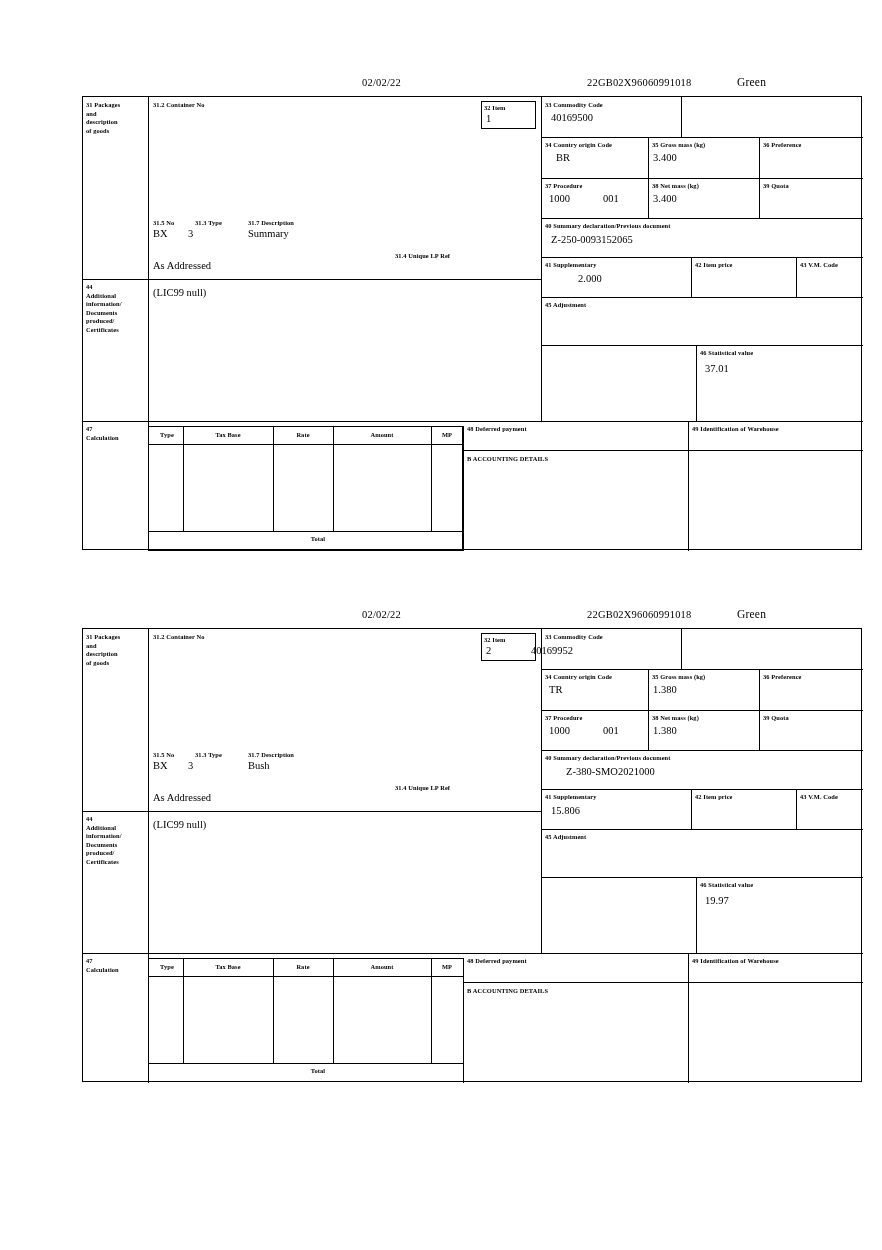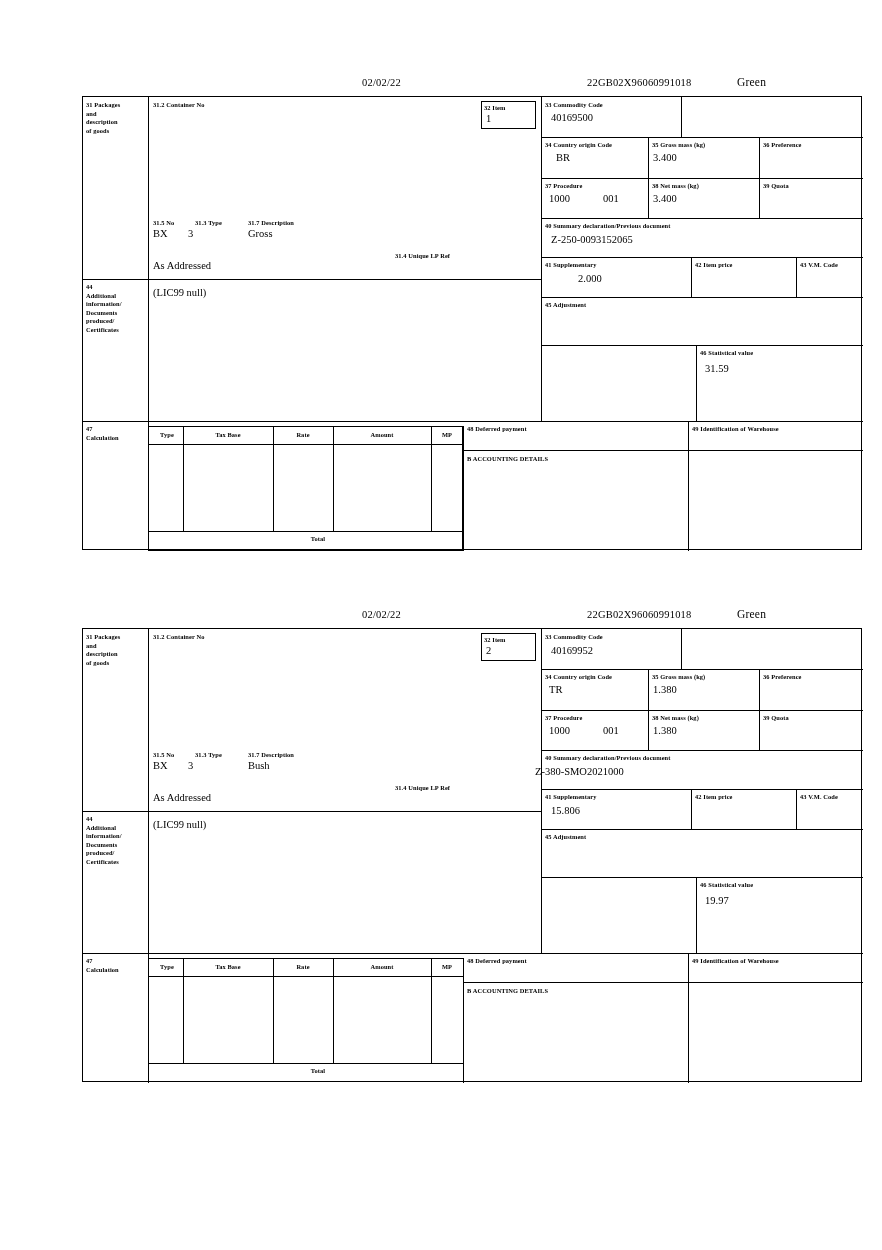--- a/index.html
+++ b/index.html
@@ -152,21 +152,21 @@
         <div class="lbl" style="padding:2px 0 0 2px;">32 Item</div>
         <div class="val" style="padding:0 0 0 4px;">1</div>
       </div>
 
       <div style="position:absolute; left:70px; top:122px;" class="lbl nowrap">31.5 No</div>
       <div style="position:absolute; left:112px; top:122px;" class="lbl nowrap">31.3 Type</div>
       <div style="position:absolute; left:165px; top:122px;" class="lbl nowrap">31.7 Description</div>
 
       <div style="position:absolute; left:70px; top:131px;" class="val">BX</div>
       <div style="position:absolute; left:105px; top:131px;" class="val">3</div>
-      <div style="position:absolute; left:165px; top:131px;" class="val">Gross</div>
+      <div style="position:absolute; left:165px; top:131px;" class="val">Summary</div>
 
       <div style="position:absolute; left:70px; top:154px;" class="lbl nowrap"></div>
       <div style="position:absolute; left:312px; top:155px;" class="lbl nowrap">31.4 Unique LP Ref</div>
       <div style="position:absolute; left:70px; top:163px;" class="val">As Addressed</div>
       <div style="position:absolute; left:312px; top:163px;" class="val"></div>
 
       <div class="hline" style="left:0; top:182px; width:458px;"></div>
 
       <div style="position:absolute; left:3px; top:186px; width:62px;">
         <div class="lbl">44</div>
@@ -218,21 +218,21 @@
       <div style="position:absolute; left:717px; top:164px;" class="lbl">43 V.M. Code</div>
       <div style="position:absolute; left:719px; top:176px;" class="val"></div>
       <div class="hline" style="left:458px; top:200px; width:322px;"></div>
 
       <div style="position:absolute; left:462px; top:204px;" class="lbl">45 Adjustment</div>
       <div style="position:absolute; left:468px; top:216px;" class="val"></div>
       <div class="hline" style="left:458px; top:248px; width:322px;"></div>
 
       <div class="vline" style="left:613px; top:248px; height:76px;"></div>
       <div style="position:absolute; left:617px; top:252px;" class="lbl">46 Statistical value</div>
-      <div style="position:absolute; left:622px; top:266px;" class="val">31.59</div>
+      <div style="position:absolute; left:622px; top:266px;" class="val">37.01</div>
 
       <div class="hline" style="left:0; top:324px; width:780px;"></div>
 
       <div style="position:absolute; left:3px; top:328px; width:62px;">
         <div class="lbl">47</div>
         <div class="lbl">Calculation</div>
       </div>
       <div class="vline" style="left:65px; top:324px; height:130px;"></div>
 
       <div class="box" style="left:65px; top:329px; width:315px; height:125px; border-top:1px solid #000; border-left:1px solid #000;"></div>
@@ -312,21 +312,21 @@
         <div class="lbl">information/</div>
         <div class="lbl">Documents</div>
         <div class="lbl">produced/</div>
         <div class="lbl">Certificates</div>
       </div>
       <div style="position:absolute; left:70px; top:190px;" class="val">(LIC99 null)</div>
 
       <div class="dotline" style="left:458px; top:248px; height:76px;"></div>
 
       <div style="position:absolute; left:462px; top:4px;" class="lbl">33 Commodity Code</div>
-      <div style="position:absolute; left:468px; top:16px;" class="val">40169952</div>
+      <div style="position:absolute; left:448px; top:16px;" class="val">40169952</div>
       <div class="vline" style="left:598px; top:0; height:40px;"></div>
       <div class="hline" style="left:458px; top:40px; width:322px;"></div>
 
       <div style="position:absolute; left:462px; top:44px;" class="lbl">34 Country origin Code</div>
       <div style="position:absolute; left:466px; top:55px;" class="val">TR</div>
       <div class="vline" style="left:565px; top:40px; height:41px;"></div>
       <div style="position:absolute; left:569px; top:44px;" class="lbl">35 Gross mass (kg)</div>
       <div style="position:absolute; left:570px; top:55px;" class="val">1.380</div>
       <div class="vline" style="left:676px; top:40px; height:81px;"></div>
       <div style="position:absolute; left:680px; top:44px;" class="lbl">36 Preference</div>
@@ -337,21 +337,21 @@
       <div style="position:absolute; left:466px; top:96px;" class="val">1000</div>
       <div style="position:absolute; left:520px; top:96px;" class="val">001</div>
       <div class="vline" style="left:565px; top:81px; height:40px;"></div>
       <div style="position:absolute; left:569px; top:85px;" class="lbl">38 Net mass (kg)</div>
       <div style="position:absolute; left:570px; top:96px;" class="val">1.380</div>
       <div style="position:absolute; left:680px; top:85px;" class="lbl">39 Quota</div>
       <div style="position:absolute; left:682px; top:96px;" class="val"></div>
       <div class="hline" style="left:458px; top:121px; width:322px;"></div>
 
       <div style="position:absolute; left:462px; top:125px;" class="lbl">40 Summary declaration/Previous document</div>
-      <div style="position:absolute; left:452px; top:137px;font-family:Liberation Serif, serif;" class="val">Z-380-SMO2021000</div>
+      <div style="position:absolute; left:483px; top:137px;font-family:Liberation Serif, serif;" class="val">Z-380-SMO2021000</div>
       <div class="hline" style="left:458px; top:160px; width:322px;"></div>
 
       <div style="position:absolute; left:462px; top:164px;" class="lbl">41 Supplementary</div>
       <div style="position:absolute; left:468px; top:176px;" class="val">15.806</div>
       <div class="vline" style="left:608px; top:160px; height:40px;"></div>
       <div style="position:absolute; left:612px; top:164px;" class="lbl">42 Item price</div>
       <div style="position:absolute; left:614px; top:176px;" class="val"></div>
       <div class="vline" style="left:713px; top:160px; height:40px;"></div>
       <div style="position:absolute; left:717px; top:164px;" class="lbl">43 V.M. Code</div>
       <div style="position:absolute; left:719px; top:176px;" class="val"></div>

